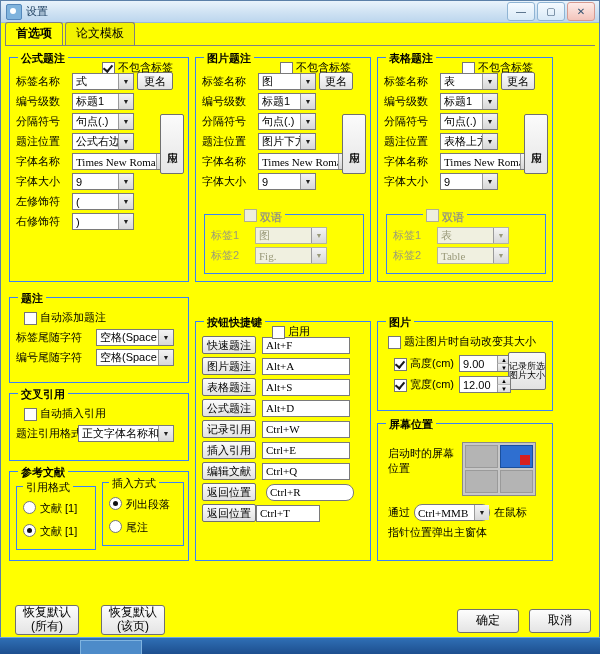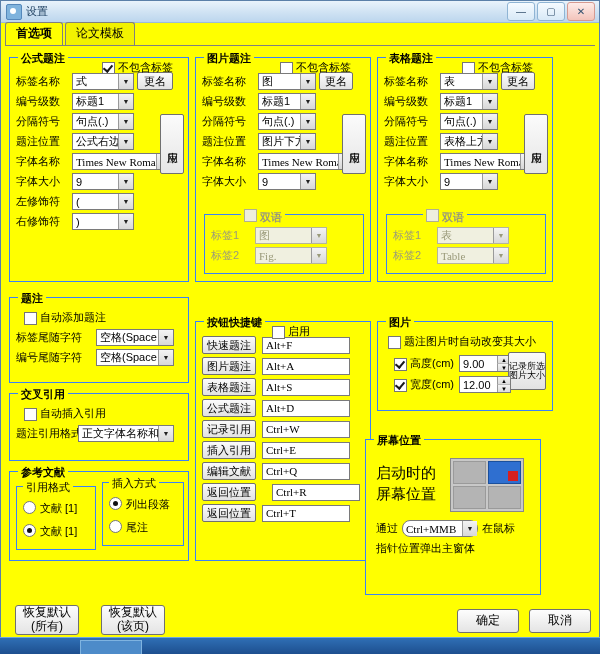--- a/index.html
+++ b/index.html
@@ -510,25 +510,25 @@
     <div class="row">
       <span class="btn small" style="width:54px;">插入引用</span>
       <span class="txt mono" style="width:88px;margin-left:6px;">Ctrl+E</span>
     </div>
     <div class="row">
       <span class="btn small" style="width:54px;">编辑文献</span>
       <span class="txt mono" style="width:88px;margin-left:6px;">Ctrl+Q</span>
     </div>
     <div class="row">
       <span class="btn small" style="width:54px;">返回位置</span>
-      <span class="txt mono" style="width:88px;margin-left:16px;">Ctrl+R</span>
+      <span class="txt mono" style="width:88px;margin-left:10px;border-radius:8px;">Ctrl+R</span>
     </div>
     <div class="row">
       <span class="btn small" style="width:54px;">返回位置</span>
-      <span class="txt mono" style="width:88px;margin-left:6px;">Ctrl+T</span>
+      <span class="txt mono" style="width:64px;">Ctrl+T</span>
     </div>
   </div>
 
   <div class="group" style="left:376px;top:320px;width:176px;height:90px;">
     <div class="legend">图片</div>
     <div class="chk" style="margin:12px 0 0 10px;">
       <span class="box"></span>
       <span>题注图片时自动改变其大小</span>
     </div>
     <div class="row" style="margin-top:5px;margin-left:16px;">
@@ -555,23 +555,23 @@
       <span class="txt" style="width:52px;margin-left:5px;position:relative;">
         <span>12.00</span>
         <span class="spin">
             <div>▲</div>
             <div>▼</div>
           </span>
       </span>
     </div>
   </div>
 
-  <div class="group" style="left:364px;top:422px;width:176px;height:156px;margin-top:16px;">
+  <div class="group" style="left:376px;top:422px;width:176px;height:138px;">
     <div class="legend">屏幕位置</div>
-    <div style="position:absolute;left:10px;top:22px;width:70px;font-size:15px;line-height:1.4;">
+    <div style="position:absolute;left:10px;top:22px;width:70px;font-size:11px;line-height:1.4;">
       <span>启动时的屏幕位置</span>
     </div>
     <div class="screenpos" style="position:absolute;left:84px;top:18px;">
       <div></div>
       <div class="sel"></div>
       <div></div>
       <div></div>
     </div>
 
     <div class="row" style="margin-top:80px;margin-left:10px;">

